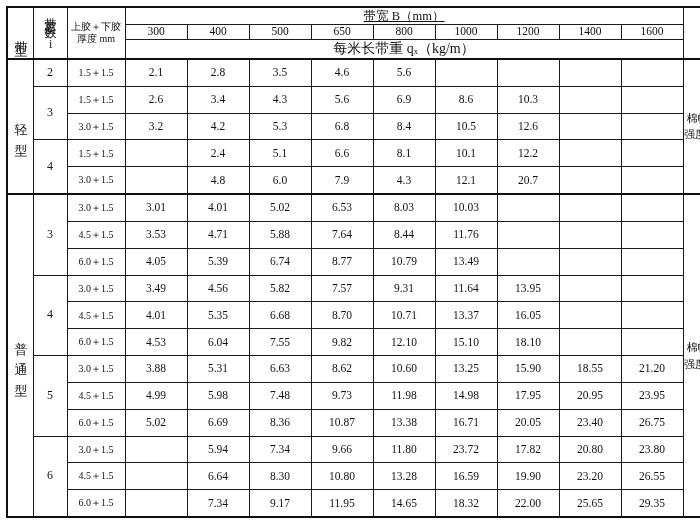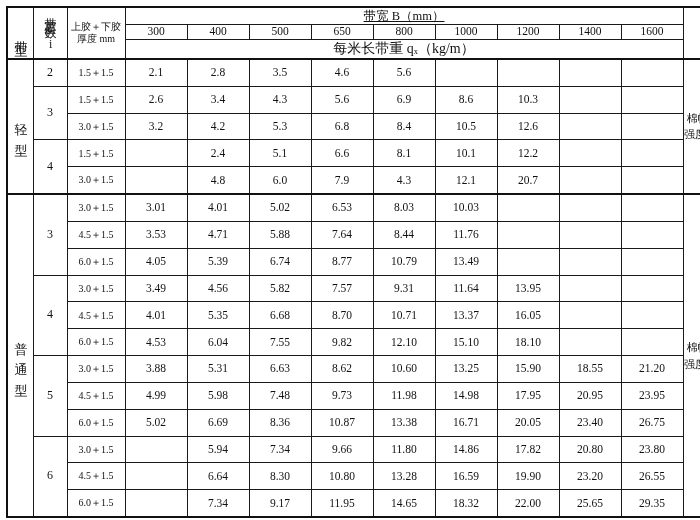--- a/index.html
+++ b/index.html
@@ -306,21 +306,21 @@
           <td class="val">26.75</td>
         </tr>
         <tr class="rowline">
           <td rowspan="3" class="i-cell">6</td>
           <td class="thk-val">3.0＋1.5</td>
           <td class="val"></td>
           <td class="val">5.94</td>
           <td class="val">7.34</td>
           <td class="val">9.66</td>
           <td class="val">11.80</td>
-          <td class="val">14.86</td>
+          <td class="val">23.72</td>
           <td class="val">17.82</td>
           <td class="val">20.80</td>
           <td class="val">23.80</td>
         </tr>
         <tr class="rowline">
           <td class="thk-val">4.5＋1.5</td>
           <td class="val"></td>
           <td class="val">6.64</td>
           <td class="val">8.30</td>
           <td class="val">10.80</td>

